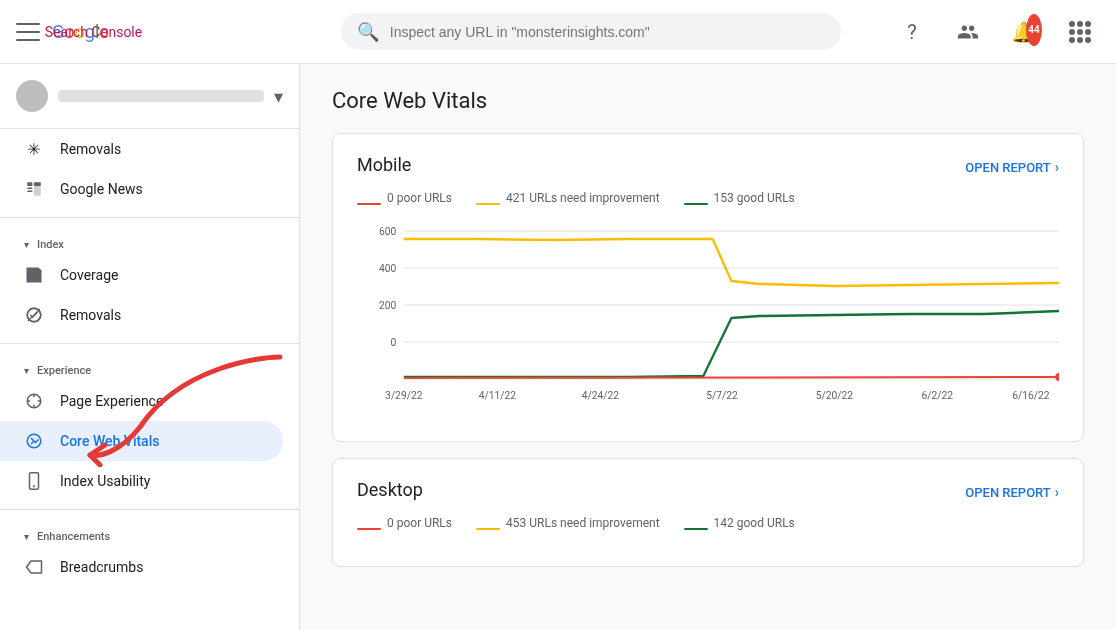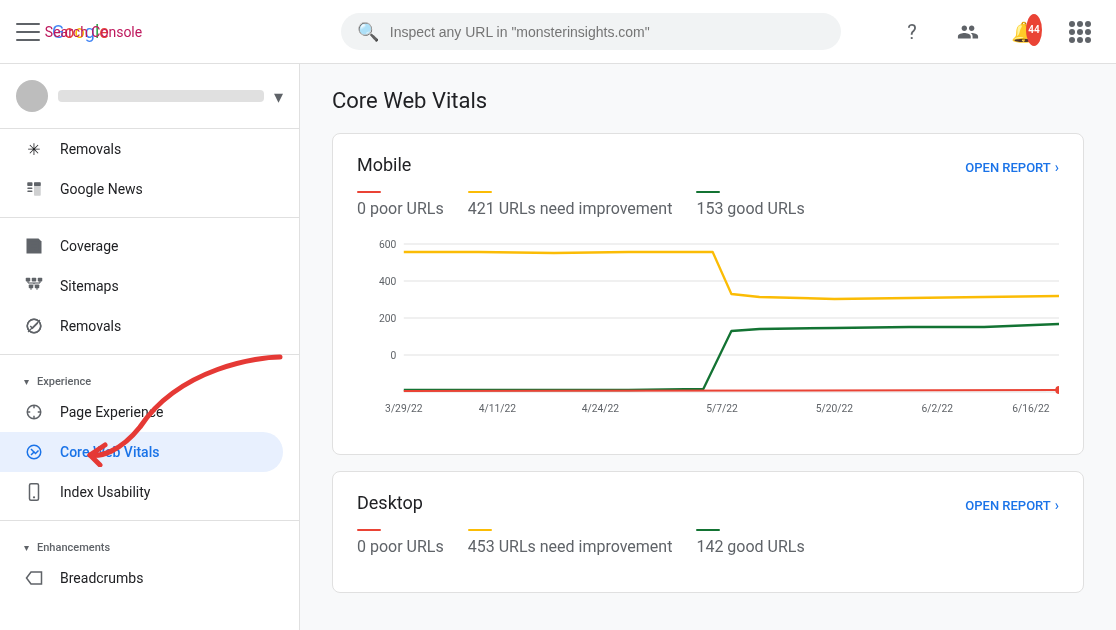--- a/index.html
+++ b/index.html
@@ -53,21 +53,21 @@
     .page-title { font-size: 22px; font-weight: 400; color: #202124; margin-bottom: 20px; }
 
     
     .card { background: #fff; border-radius: 8px; border: 1px solid #e0e0e0; margin-bottom: 16px; padding: 20px 24px; }
     .card-header { display: flex; justify-content: space-between; align-items: flex-end; margin-bottom: 16px; }
     .card-title { font-size: 18px; font-weight: 400; color: #202124; }
     .open-report { color: #1a73e8; font-size: 13px; font-weight: 500; cursor: pointer; display: flex; align-items: center; gap: 4px; }
 
     
     .legend { display: flex; gap: 24px; margin-bottom: 16px; }
-    .legend-item { display: flex; align-items: flex-start; gap: 6px; font-size: 16px; color: #5f6368; flex-direction: column; }
+    .legend-item { display: flex; align-items: flex-end; gap: 6px; font-size: 12px; color: #5f6368; }
     .legend-line { width: 24px; height: 2px; border-radius: 2px; }
 
     
     .chart-container { width: 100%; height: 200px; position: relative; }
     .chart-svg { width: 100%; height: 100%; }
 
     
     .desktop-legend { display: flex; gap: 24px; margin-top: 8px; }
   </style>
 </head>
@@ -143,47 +143,30 @@
             <rect x="3" y="14" width="7" height="2" rx="1"></rect>
             <rect x="12" y="3" width="9" height="18" rx="1" opacity="0.3"></rect>
             <rect x="12" y="3" width="9" height="5" rx="1"></rect>
           </svg>
       </span>
       <span>Google News</span>
     </div>
 
     <div class="divider"></div>
 
+    <div class="nav-section-label">Index</div>
     <div class="nav-item">
       <span class="nav-icon">
         <svg width="18" height="18" viewBox="0 0 24 24" fill="#5f6368">
             <path d="M6 2h12l4 4v16H2V2h4zm0 0"></path>
             <rect x="6" y="2" width="12" height="1" fill="none"></rect>
             <path d="M4 4h16v16H4V4zm2 2v12h12V6H6zm2 2h8v2H8V8zm0 4h8v2H8v-2zm0 4h5v2H8v-2z" fill="#5f6368"></path>
           </svg>
       </span>
       <span>Coverage</span>
-    </div>
-    <div class="nav-item">
-      <span class="nav-icon">
-        <svg width="18" height="18" viewBox="0 0 24 24" fill="#5f6368">
-            <rect x="1" y="1" width="6" height="5" rx="1"></rect>
-            <rect x="9" y="1" width="6" height="5" rx="1"></rect>
-            <rect x="17" y="1" width="6" height="5" rx="1"></rect>
-            <rect x="5" y="10" width="6" height="5" rx="1"></rect>
-            <rect x="13" y="10" width="6" height="5" rx="1"></rect>
-            <line x1="4" y1="3.5" x2="4" y2="8" stroke="#5f6368" stroke-width="1.5"></line>
-            <line x1="12" y1="8" x2="12" y2="10" stroke="#5f6368" stroke-width="1.5"></line>
-            <line x1="4" y1="8" x2="20" y2="8" stroke="#5f6368" stroke-width="1.5"></line>
-            <line x1="20" y1="3.5" x2="20" y2="8" stroke="#5f6368" stroke-width="1.5"></line>
-            <line x1="8" y1="12.5" x2="8" y2="17" stroke="#5f6368" stroke-width="1.5"></line>
-            <line x1="16" y1="12.5" x2="16" y2="17" stroke="#5f6368" stroke-width="1.5"></line>
-          </svg>
-      </span>
-      <span>Sitemaps</span>
     </div>
     <div class="nav-item">
       <span class="nav-icon">
         <svg width="18" height="18" viewBox="0 0 24 24" fill="#5f6368">
             <circle cx="12" cy="12" r="9" fill="none" stroke="#5f6368" stroke-width="2"></circle>
             <path d="M7 12l3 3 7-7" stroke="#5f6368" stroke-width="2" fill="none"></path>
             <circle cx="12" cy="12" r="9" fill="none" stroke="#5f6368" stroke-width="2"></circle>
             <path d="M4 20L20 4" stroke="#5f6368" stroke-width="1.5"></path>
           </svg>
       </span>

